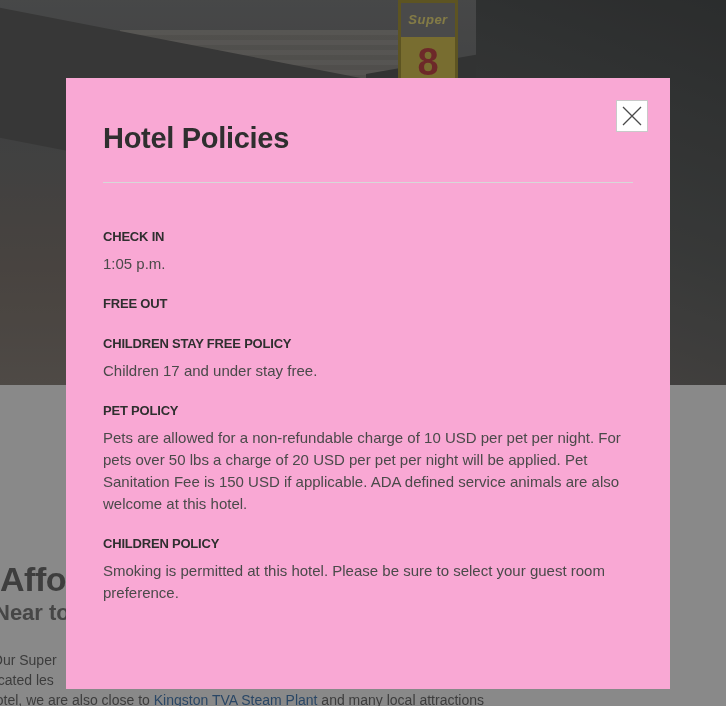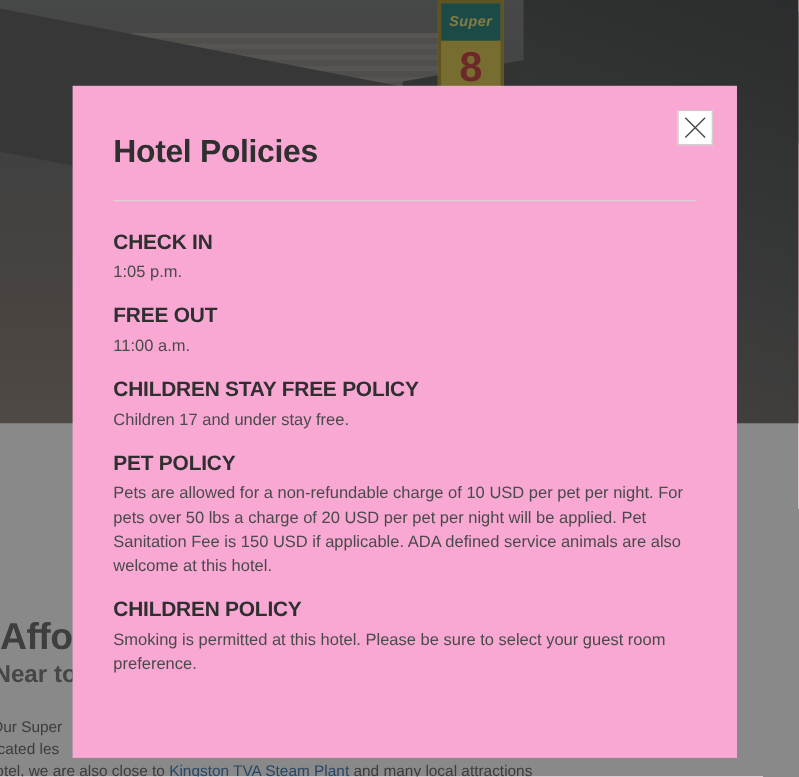--- a/index.html
+++ b/index.html
@@ -79,21 +79,21 @@
     background: #d9c23a;
     border: 3px solid #9e8a1c;
     box-sizing: border-box;
   }
   .bg-sign-top {
     position: absolute;
     left: 0;
     top: 0;
     right: 0;
     height: 34px;
-    background: #0f766e;
+    background: #737373;
     color: #f2e06a;
     font-size: 13px;
     font-style: italic;
     font-weight: bold;
     text-align: center;
     line-height: 34px;
     letter-spacing: 0.5px;
   }
   .bg-sign-num {
     position: absolute;
@@ -231,25 +231,25 @@
 
   .modal-body {
     position: absolute;
     left: 37px;
     top: 132px;
     width: 540px;
   }
   .policy-block { margin-bottom: 18px; }
   .policy-block:last-child { margin-bottom: 0; }
   .policy-heading {
-    font-size: 19px;
+    font-size: 13px;
     font-weight: bold;
     color: #2f2f2f;
     letter-spacing: -0.2px;
-    margin: 0 0 5px 0;
+    margin: 16px 0 5px 0;
     line-height: 22px;
   }
   .policy-text {
     font-size: 15px;
     color: #4a4a4a;
     line-height: 22px;
     margin: 0;
   }
 </style>
 </head>
@@ -303,21 +303,20 @@
 
   <div class="modal-body">
 
     <div class="policy-block">
       <div class="policy-heading">CHECK IN</div>
       <p class="policy-text">1:05 p.m.</p>
     </div>
 
     <div class="policy-block">
       <div class="policy-heading">FREE OUT</div>
-      <p class="policy-text">11:00 a.m.</p>
     </div>
 
     <div class="policy-block">
       <div class="policy-heading">CHILDREN STAY FREE POLICY</div>
       <p class="policy-text">Children 17 and under stay free.</p>
     </div>
 
     <div class="policy-block">
       <div class="policy-heading">PET POLICY</div>
       <p class="policy-text">Pets are allowed for a non-refundable charge of 10 USD per pet per night. For pets over 50 lbs a charge of 20 USD per pet per night will be applied. Pet Sanitation Fee is 150 USD if applicable. ADA defined service animals are also welcome at this hotel.</p>

